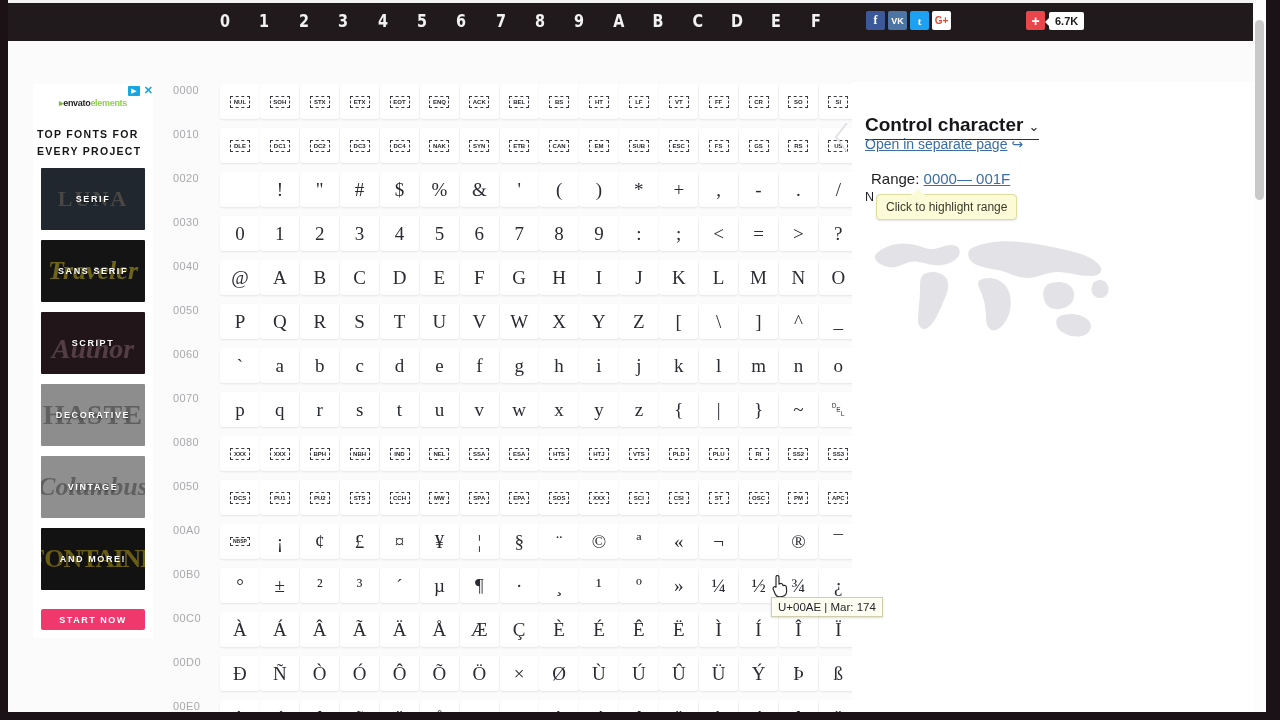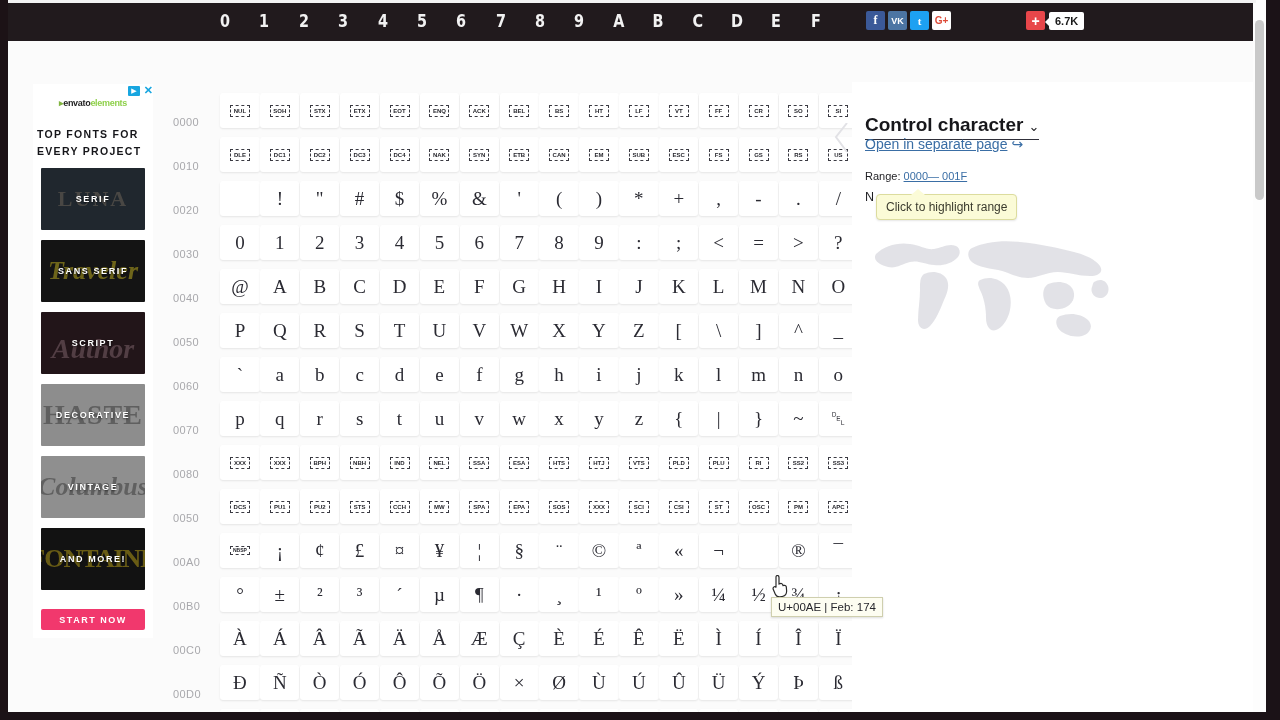--- a/index.html
+++ b/index.html
@@ -141,21 +141,21 @@
     width:104px; margin:19px auto 0 auto; height:21px; background:#f1386d;
     color:#fff; font-size:9px; font-weight:bold; letter-spacing:1.5px;
     display:flex; align-items:center; justify-content:center; cursor:pointer;
     border-radius:2px;
   }
 
   
   #grid {
     position:absolute; left:163px; top:43px; width:672px;
   }
-  .gridrow { display:flex; align-items:flex-end; height:44px; }
+  .gridrow { display:flex; align-items:flex-start; height:44px; }
   .rowlabel {
     width:47px; flex:0 0 47px; text-align:left; padding-left:2px;
     color:#a8a8ac; font-size:11px; letter-spacing:0.4px;
     font-family:"Liberation Sans", sans-serif;
   }
   .cells { display:flex; flex:1 1 auto; }
   .cell {
     width:39.3px; height:35px; margin:0 0.3px;
     background:#ffffff;
     border-radius:3px;
@@ -195,22 +195,22 @@
     border-bottom:1px solid #30303a; padding-bottom:3px;
     cursor:pointer;
   }
   #panel-title .chev { font-size:13px; font-weight:normal; margin-left:5px; }
   #open-separate {
     position:absolute; left:13px; top:54px;
     font-size:14px; color:#3a6ea5; text-decoration:underline; cursor:pointer;
   }
   #open-separate .extarrow { text-decoration:none; display:inline-block; margin-left:4px;}
   #range-line {
-    position:absolute; left:13px; top:88px;
-    font-size:11px; color:#1e1e22;
+    position:absolute; left:19px; top:88px;
+    font-size:15px; color:#1e1e22;
   }
   #range-line .rangeval { color:#3a6ea5; text-decoration:underline; cursor:pointer; }
   #name-line {
     position:absolute; left:13px; top:108px;
     font-size:12.5px; color:#1e1e22;
   }
   #range-tooltip {
     position:absolute; left:24px; top:112px;
     background:#fbfbd7; border:1px solid #dcdc9e; border-radius:4px;
     font-size:12px; color:#3b3b2e; padding:5px 9px; z-index:20;
@@ -1133,21 +1133,21 @@
 
       <div id="followus">
         <div class="fu-title">Follow us</div>
 
       </div>
     </div>
 
     <svg id="cursor-hand" viewBox="0 0 18 22">
       <path d="M5,2 C5,0.9 6,0.2 7,0.6 C7.8,0.9 8,1.7 8,2.4 L8,9 L9.2,8.6 C10.4,8.2 11.6,8.8 11.8,9.8 L12,10.6 L13.2,10.4 C14.3,10.2 15.2,10.9 15.3,11.9 L15.6,15.5 C15.8,18.2 14.2,20.6 11.6,21.3 L9.2,21.8 C7,22.2 5,21 4.2,19.1 L2.2,14.2 C1.8,13.2 2.3,12.1 3.3,11.8 C4,11.6 4.7,11.9 5,12.5 L5,2 Z" fill="#ffffff" stroke="#2a2a2a" stroke-width="1.2"></path>
     </svg>
-    <div id="char-tooltip">U+00AE | Feb: 174</div>
+    <div id="char-tooltip">U+00AE | Mar: 174</div>
 
   </div>
 
   <div id="topbar">
     <div id="hexnav">
         <div class="hexcol">0</div>
         <div class="hexcol">1</div>
         <div class="hexcol">2</div>
         <div class="hexcol">3</div>
         <div class="hexcol">4</div>

